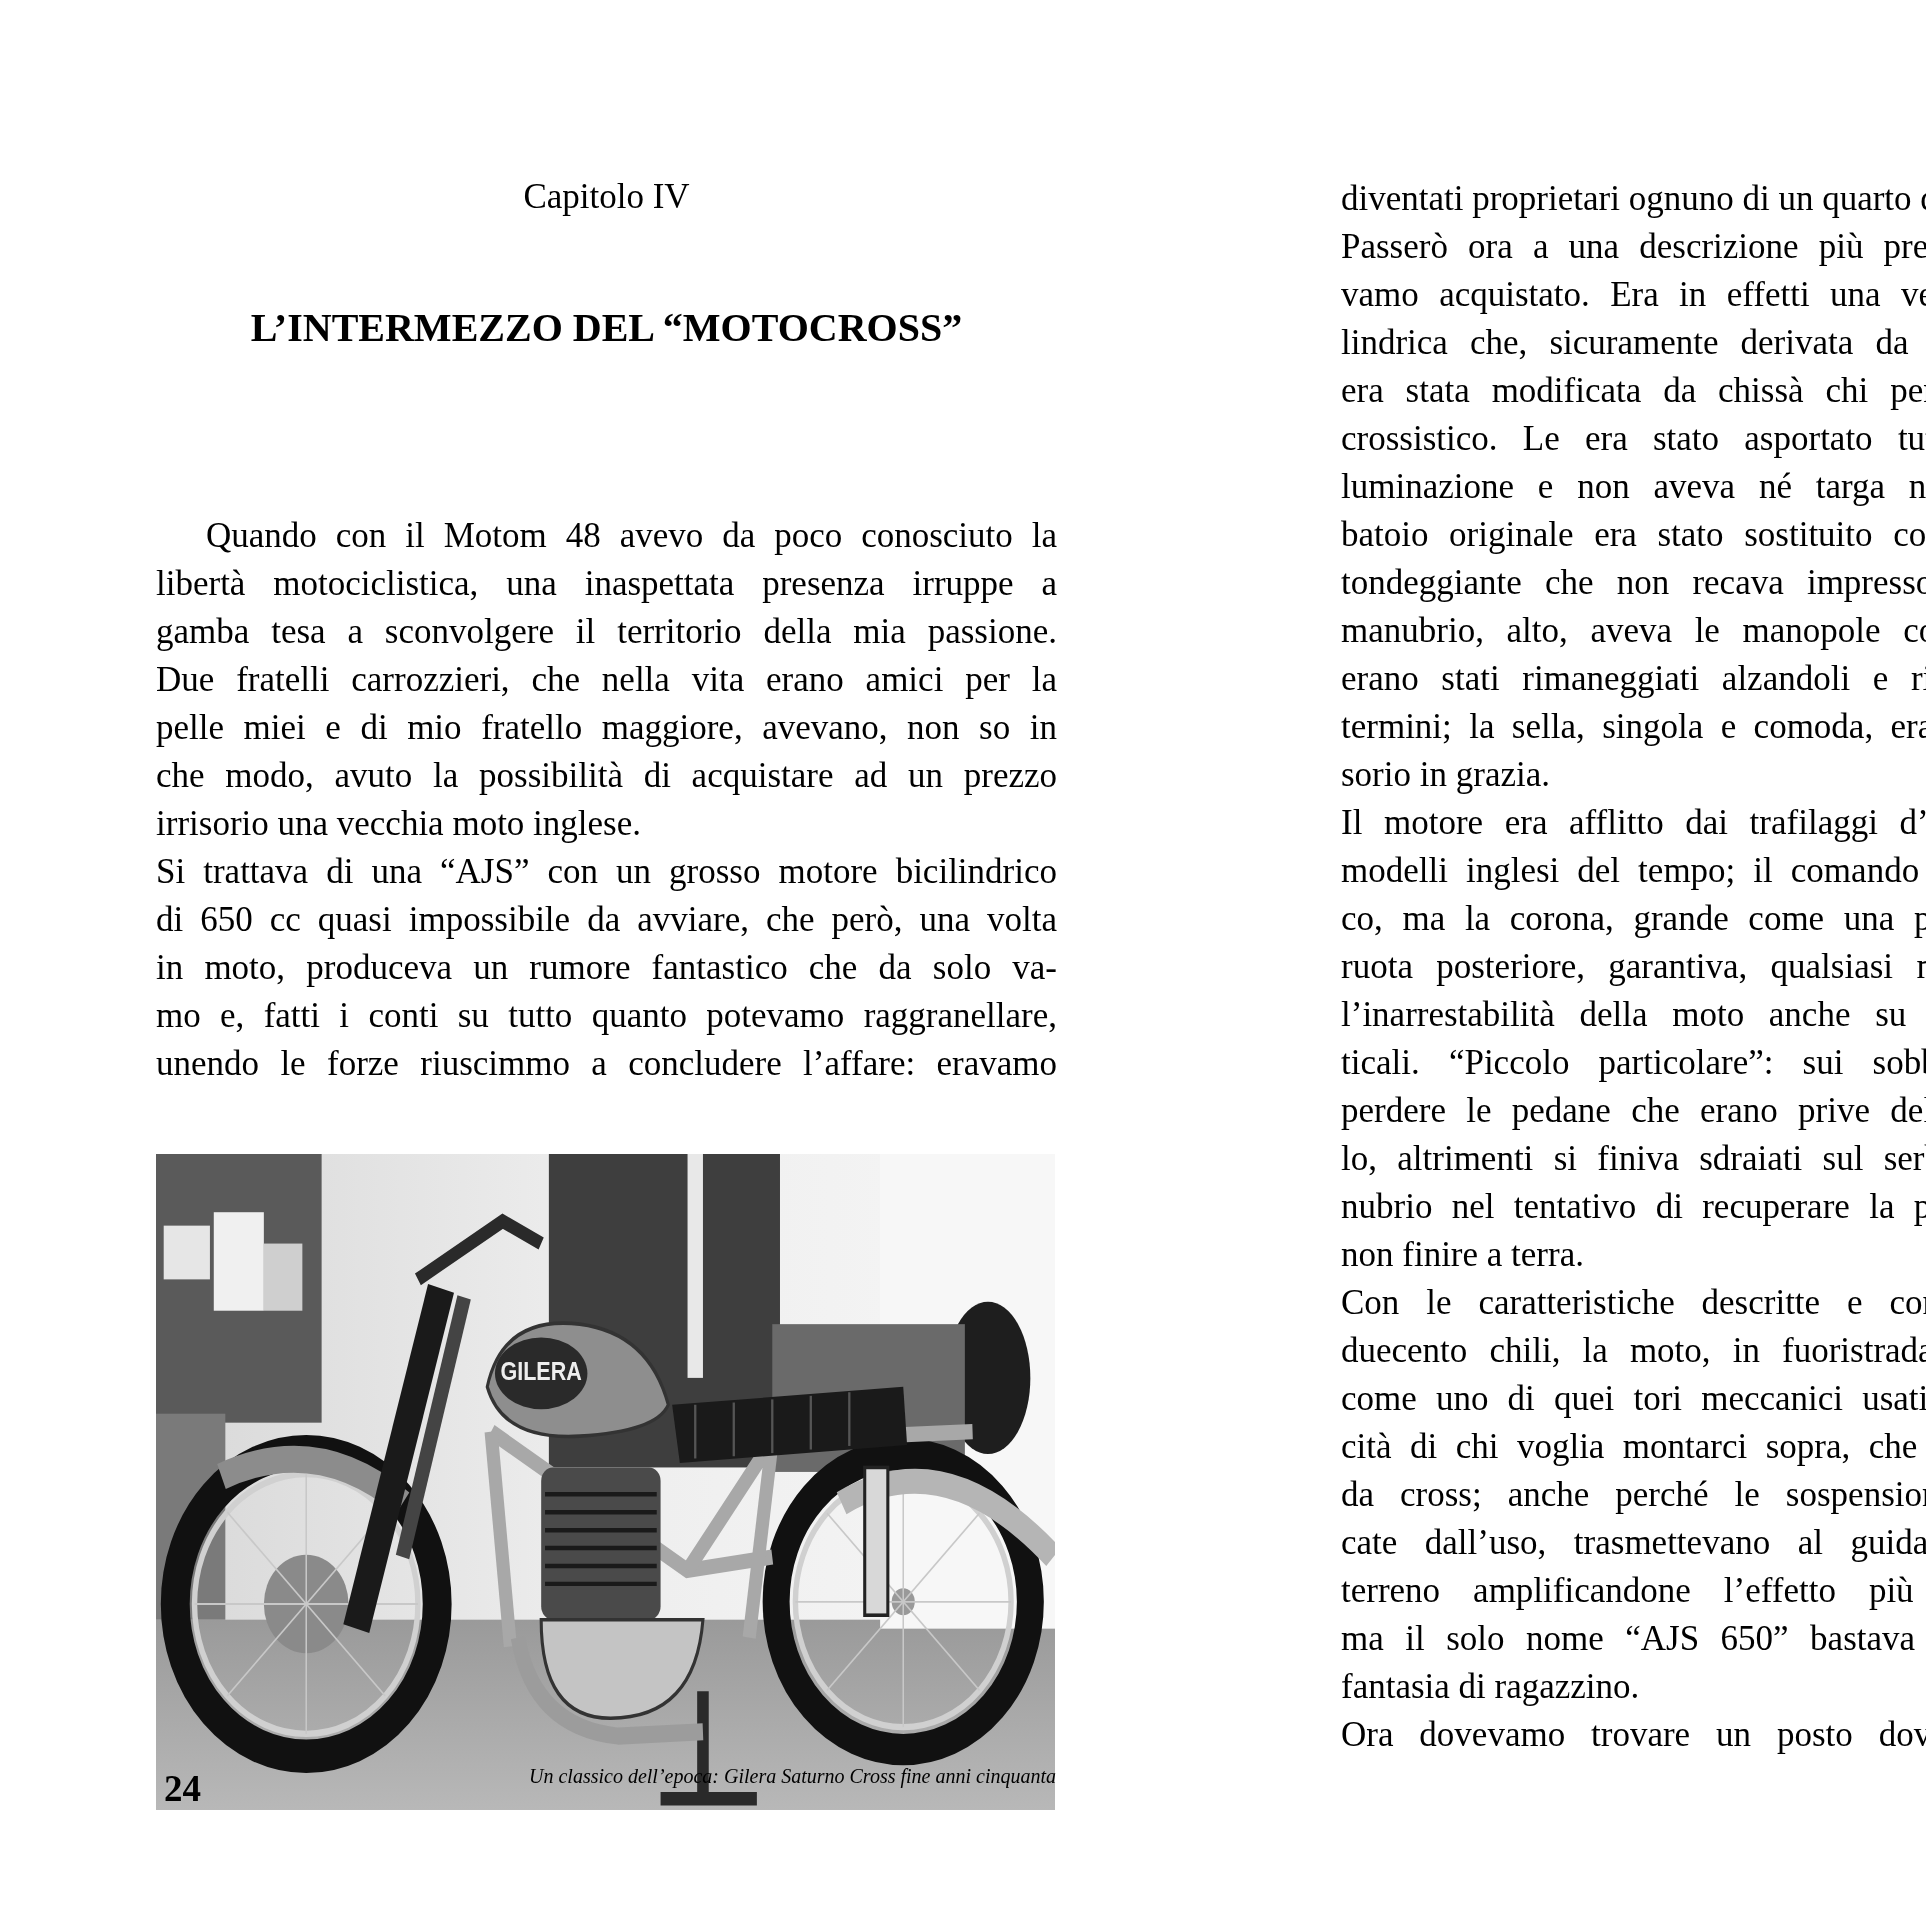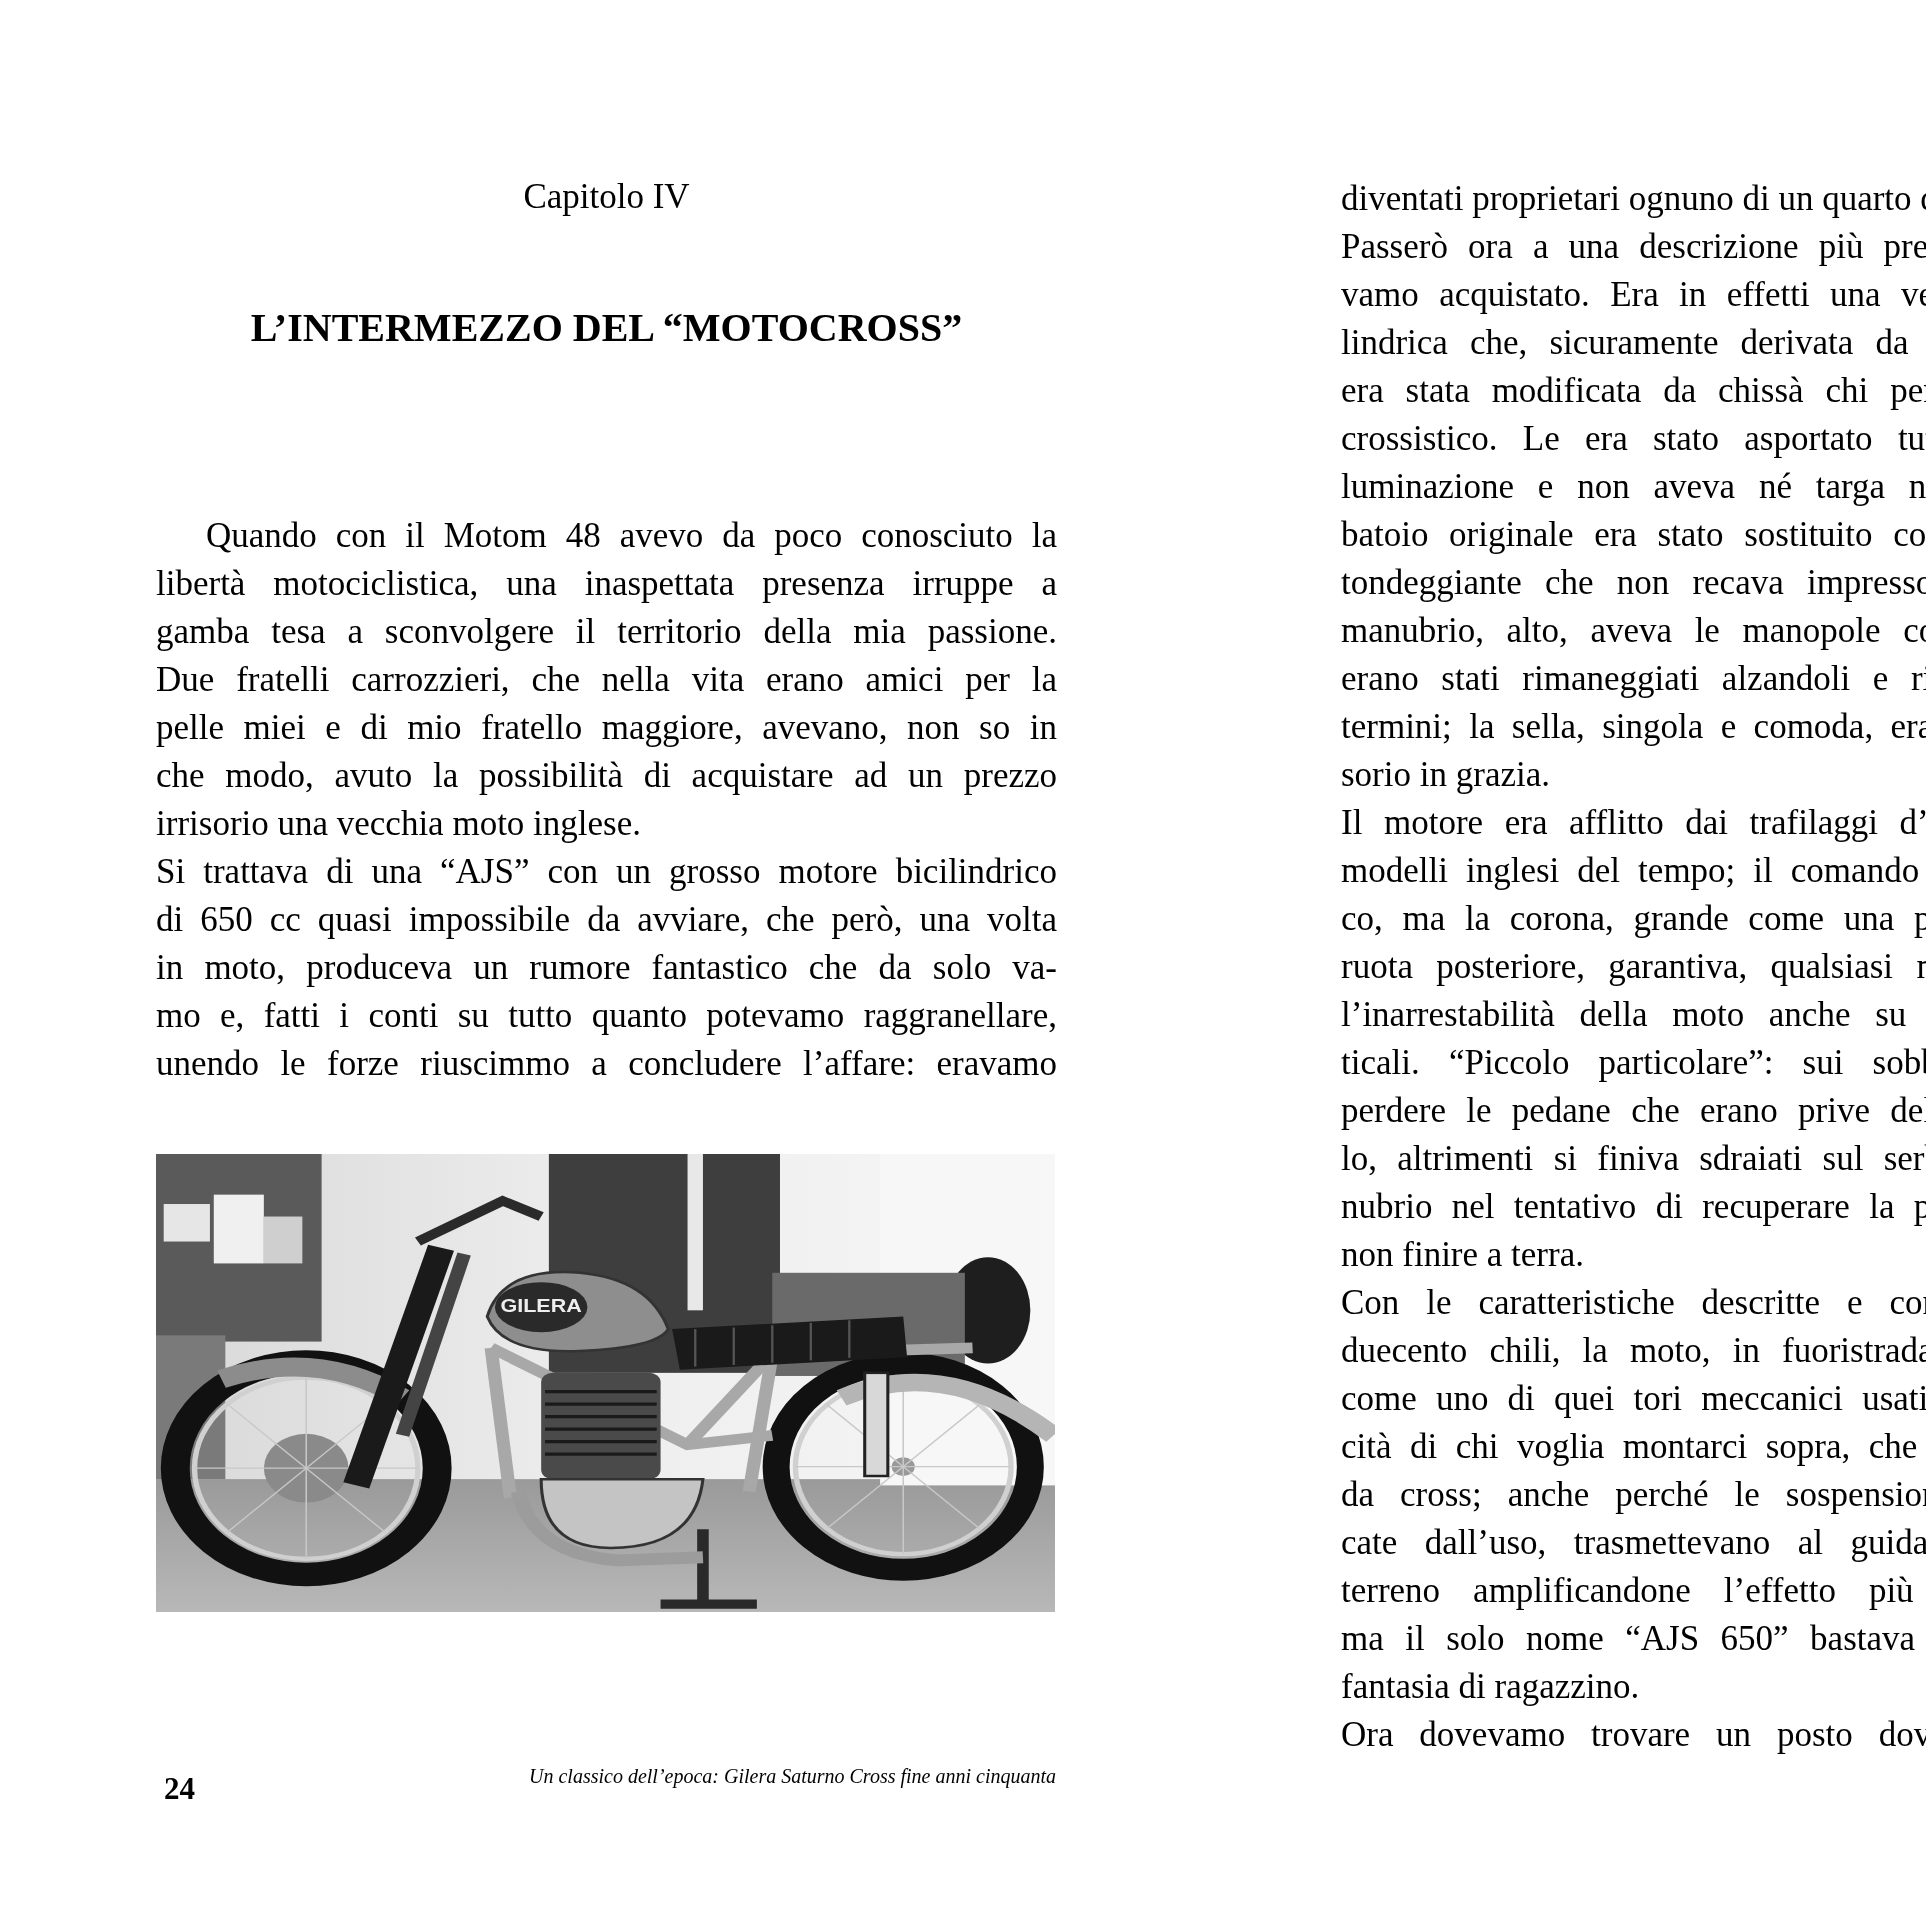--- a/index.html
+++ b/index.html
@@ -16,27 +16,27 @@
 
   .text-col { position:absolute; font-size:35px; line-height:48px; }
   .text-col .line { display:block; white-space:nowrap; text-align:justify;
                     text-align-last:justify; height:48px; }
   .text-col .line.last { text-align-last:left; }
   .text-col .line.indent { text-indent:50px; }
 
   .left-text { left:148px; width:901px; top:512px; }
   .right-text { left:158px; width:901px; top:175px; }
 
-  .photo { position:absolute; left:148px; top:1154px; width:899px; height:458px;
+  .photo { position:absolute; left:148px; top:1154px; width:899px; height:656px;
            background:#fef9c3; overflow:hidden; }
   .photo svg { display:block; width:100%; height:100%; }
 
   .caption { position:absolute; left:262px; width:786px; top:1757px;
              text-align:right; font-style:italic; font-size:20px; line-height:39px; }
-  .page-number { position:absolute; top:1769px; font-size:31px; font-weight:bold; line-height:39px; }
+  .page-number { position:absolute; top:1769px; font-size:37px; font-weight:bold; line-height:39px; }
   .page-number.left { left:156px; }
 </style>
 </head>
 <body>
 
 <div class="page left-page">
   <div class="chapter-label">Capitolo IV</div>
   <div class="chapter-title">L’INTERMEZZO DEL “MOTOCROSS”</div>
 
   <div class="text-col left-text">

